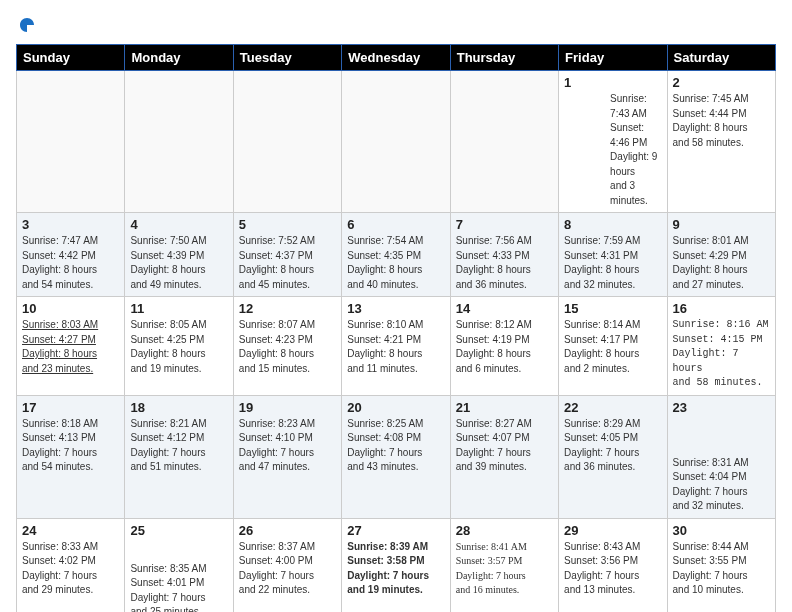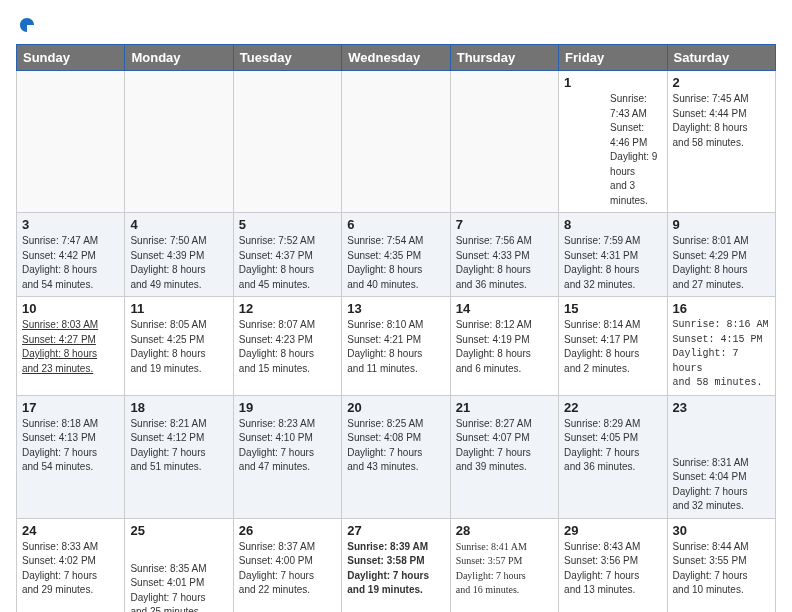--- a/index.html
+++ b/index.html
@@ -38,21 +38,21 @@
     .location {
       font-size: 16px;
       color: #444;
     }
     .calendar {
       width: 100%;
       border-collapse: collapse;
       table-layout: fixed;
     }
     .calendar th {
-      background-color: #737373;
+      background-color: #000000;
       color: #fff;
       text-align: left;
       padding: 5px 6px;
       font-size: 13px;
       font-weight: bold;
       border: 1px solid #2a60b0;
     }
     .calendar td {
       vertical-align: top;
       border: 1px solid #ccc;

